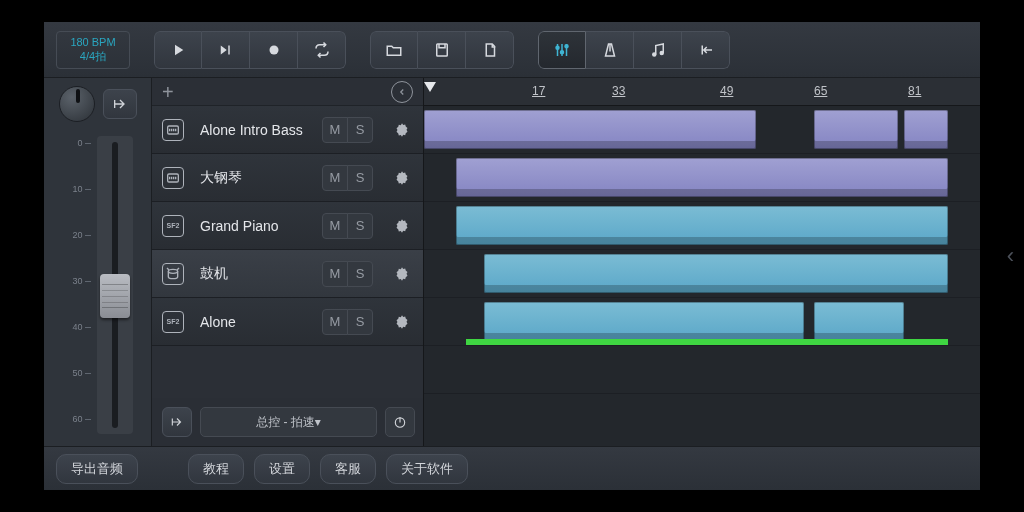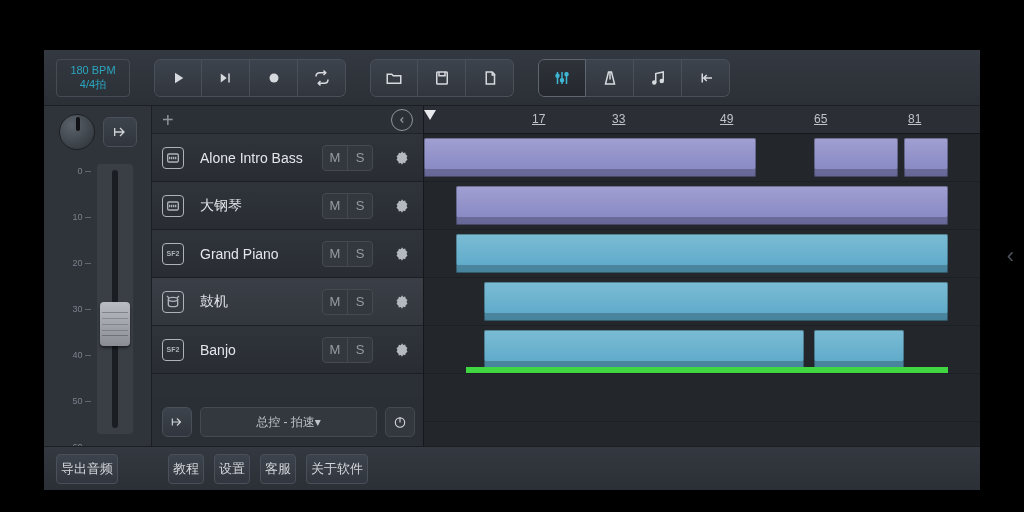--- a/index.html
+++ b/index.html
@@ -13,21 +13,20 @@
     position: relative;
   }
   .app {
     position: absolute;
     left: 44px; top: 22px;
     right: 44px; bottom: 22px;
     background: #2a2e34;
     display: flex;
     flex-direction: column;
     border-radius: 4px;
-    margin-top: 28px;
   }
   
   .topbar {
     display: flex;
     align-items: center;
     gap: 8px;
     padding: 10px 12px;
     background: linear-gradient(#343941, #2b3037);
     border-bottom: 1px solid #1b1e22;
     height: 56px;
@@ -272,24 +271,24 @@
     height: 44px;
     background: linear-gradient(#343941,#2b3037);
     border-top:1px solid #1b1e22;
     display:flex;
     align-items:center;
     gap:10px;
     padding: 0 12px;
   }
   .bottombar button {
     height:30px;
-    padding: 0 4px;
+    padding: 0 14px;
     background:linear-gradient(#3d434c,#31363e);
     border:1px solid #4a505a;
-    border-radius:4px;
+    border-radius:10px;
     color:#d2d5da;
     font-size:13px;
     cursor:pointer;
   }
   
   .chevron-right-nav {
     position:absolute;
     right:10px; top:50%;
     transform:translateY(-50%);
     color:#4c515a;
@@ -491,21 +490,21 @@
             <div class="gear">
               <svg width="16" height="16" viewBox="0 0 24 24" fill="#b4b8bf">
                 <path d="M12 8a4 4 0 110 8 4 4 0 010-8zm0-6l1.8 2.6 3-.8.8 3L20.2 9l-1.4 2.8 1.4 2.8-2.6 2.2-.8 3-3-.8L12 22l-1.8-2.6-3 .8-.8-3L3.8 14.6 5.2 12 3.8 9.2 6.4 7l.8-3 3 .8L12 2z"></path>
               </svg>
             </div>
           </div>
           <div class="track-row">
             <div class="track-icon">
               <span style="font-size:7px;color:#aeb3bb;font-weight:bold;">SF2</span>
             </div>
-            <div class="track-name">Banjo</div>
+            <div class="track-name">Alone</div>
             <div class="ms-pair">
               <div class="ms">M</div>
               <div class="ms">S</div>
             </div>
             <div class="gear">
               <svg width="16" height="16" viewBox="0 0 24 24" fill="#b4b8bf">
                 <path d="M12 8a4 4 0 110 8 4 4 0 010-8zm0-6l1.8 2.6 3-.8.8 3L20.2 9l-1.4 2.8 1.4 2.8-2.6 2.2-.8 3-3-.8L12 22l-1.8-2.6-3 .8-.8-3L3.8 14.6 5.2 12 3.8 9.2 6.4 7l.8-3 3 .8L12 2z"></path>
               </svg>
             </div>
           </div>

